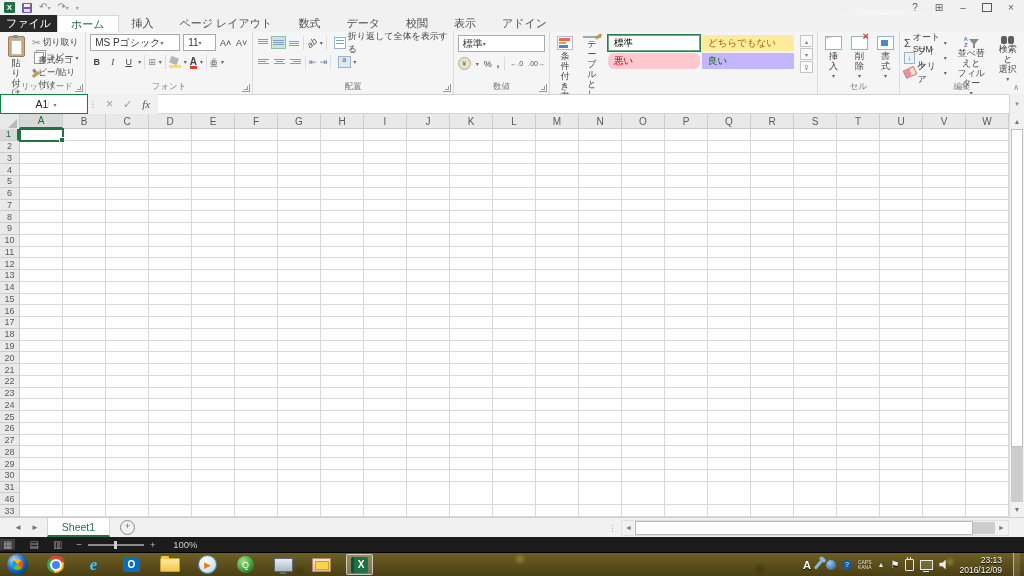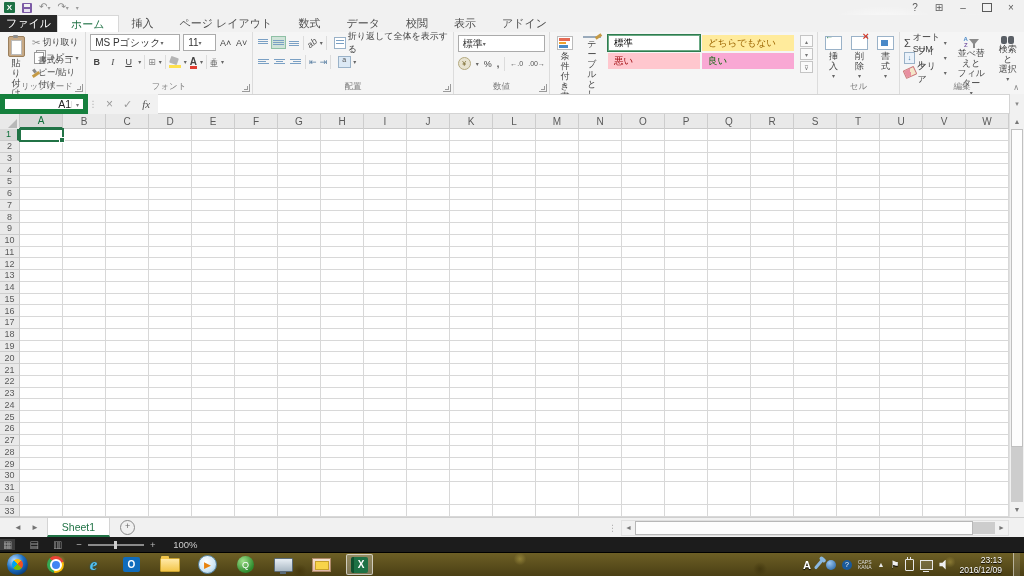--- a/index.html
+++ b/index.html
@@ -87,22 +87,22 @@
   .dec{font-size:7px;color:#555;letter-spacing:0;}
   
   .cf-ic{width:16px;height:14px;border:1px solid #bbb;background:#fff;display:flex;flex-direction:column;gap:1px;padding:1px;box-sizing:border-box;margin-bottom:1px;}
   .cf-ic i{height:3px;} .cf-ic i:nth-child(1){background:#e56a54;width:90%;} .cf-ic i:nth-child(2){background:#f0a22e;width:60%;} .cf-ic i:nth-child(3){background:#4a89c8;width:75%;}
   .ft-ic{width:16px;height:14px;background:linear-gradient(#3f9ca8 25%,#fff 25%);border:1px solid #9ab;position:relative;margin-bottom:1px;}
   .ft-ic:before{content:"";position:absolute;right:-2px;bottom:-1px;width:7px;height:3px;background:#c59a45;transform:rotate(-35deg);}
   #stylegal{display:grid;grid-template-columns:92px 92px;grid-auto-rows:16px;gap:2px;}
   .tile{font-size:9.5px;display:flex;align-items:center;padding:0 5px;border:1px solid transparent;}
   .tile.normal{background:#fff;border:1px solid #6aa984;outline:1px solid #2e7d4f;color:#000;}
   .tile.neutral{background:#ffeb9c;color:#9c6500;}
-  .tile.bad{background:#ffc7ce;color:#9c0006;}
-  .tile.good{background:#f9a8d4;color:#006100;}
+  .tile.bad{background:#ffc7ce;color:#9c0006;border-radius:6px;}
+  .tile.good{background:#c4b5fd;color:#006100;}
   #galscroll{display:flex;flex-direction:column;gap:1px;margin-left:2px;}
   .gs{width:11px;height:10px;border:1px solid #c5c5c5;background:#fafafa;color:#777;font-size:6px;display:flex;align-items:center;justify-content:center;}
   
   .cells-ic{width:15px;height:13px;border:1px solid #9ab2c8;margin-bottom:1px;position:relative;
     background:linear-gradient(#fff 48%,#cfe0f0 48%,#cfe0f0 52%,#fff 52%),linear-gradient(90deg,#fff 48%,#cfe0f0 48%,#cfe0f0 52%,#fff 52%);}
   .cells-ic.ins:before{content:"←";position:absolute;left:-1px;top:-5px;color:#2e7d4f;font-size:8px;font-weight:bold;}
   .cells-ic.del:before{content:"×";position:absolute;right:-2px;top:-6px;color:#d03a2b;font-size:11px;font-weight:bold;}
   .cells-ic.fmt:before{content:"";position:absolute;left:3px;top:3px;width:7px;height:6px;background:#4a89c8;}
   
   .sigma{font-size:11px;color:#444;}
@@ -110,21 +110,21 @@
   .eraser{width:11px;height:7px;background:linear-gradient(100deg,#e88fa0 55%,#f5e6c8 55%);transform:rotate(-25deg);border:1px solid #c77;border-radius:1px;}
   .az{display:flex;flex-direction:column;font-size:6px;line-height:6px;font-weight:bold;}
   .az .a{color:#4a89c8;} .az .z{color:#7a5ba6;}
   .funnel{width:0;height:0;border-left:5px solid transparent;border-right:5px solid transparent;border-top:6px solid #8a8a8a;position:relative;margin-left:1px;}
   .funnel:after{content:"";position:absolute;left:-1px;top:-6px;width:2px;height:9px;background:#8a8a8a;}
   .binoc{display:flex;gap:1px;}
   .binoc i{width:6px;height:8px;background:#5a5f66;border-radius:2px;display:block;}
   #collapse{position:absolute;right:5px;bottom:2px;color:#888;font-size:8px;}
   
   #fbar{top:94px;left:0;width:1024px;height:20px;background:#f1f1f1;border-bottom:1px solid #d4d4d4;display:flex;align-items:stretch;}
-  #namebox{width:88px;background:#fff;border:5px solid #15803d;display:flex;align-items:center;font-size:10.5px;color:#222;padding-left:8px;box-sizing:border-box;justify-content:flex-end;}
+  #namebox{width:88px;background:#fff;border:1px solid #15803d;display:flex;align-items:center;font-size:10.5px;color:#222;padding-left:8px;box-sizing:border-box;justify-content:center;}
   #namebox .car{padding:0 4px;border-left:1px solid #e4e4e4;color:#777;}
   .fdots{width:10px;display:flex;align-items:center;justify-content:center;color:#b0b0b0;font-size:9px;}
   .fbtns{display:flex;align-items:center;gap:10px;padding:0 8px;color:#9a9a9a;}
   .fx{font-family:"Liberation Serif",serif;font-style:italic;font-size:11px;color:#555;}
   #finput{flex:1;background:#fff;border:1px solid #d4d4d4;border-left:none;}
   #fexp{width:14px;display:flex;align-items:center;justify-content:center;color:#888;font-size:7px;}
   
   #grid{top:114px;left:0;width:1024px;height:403px;background:#fff;}
   #hdrrow{position:absolute;top:0;left:0;height:15px;width:1009px;display:flex;background:#e9e9e9;border-bottom:1px solid #c9c9c9;box-sizing:border-box;}
   #corner{width:20px;height:15px;border-right:1px solid #c9c9c9;box-sizing:border-box;position:relative;background:#e9e9e9;}

